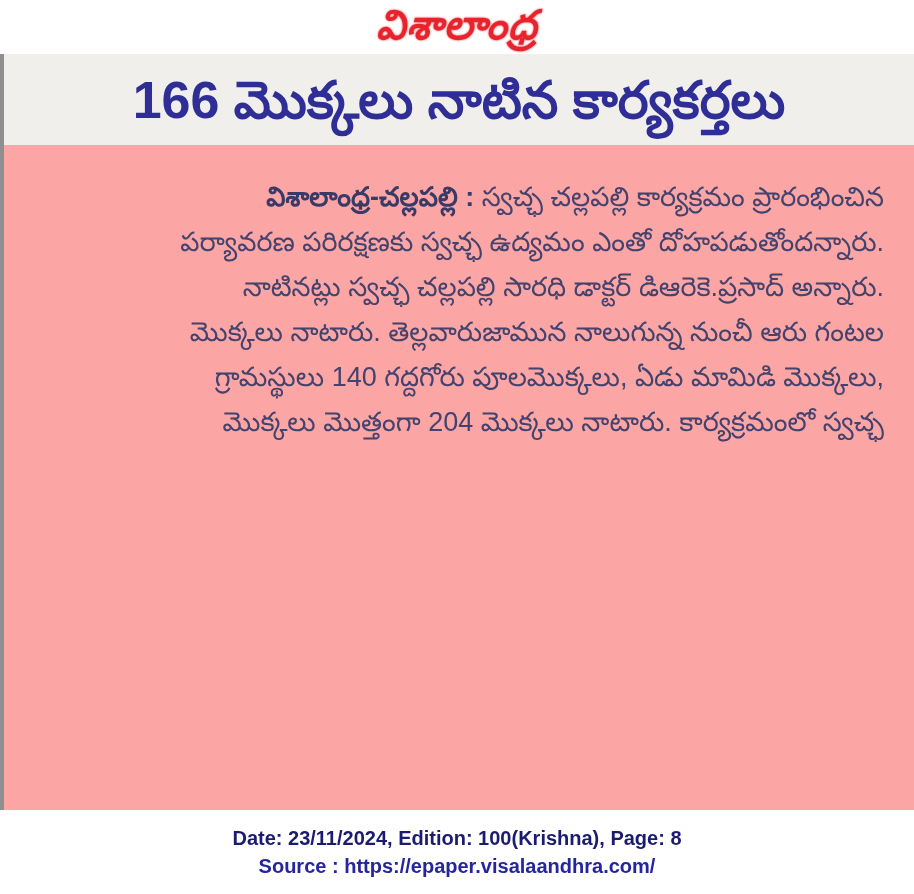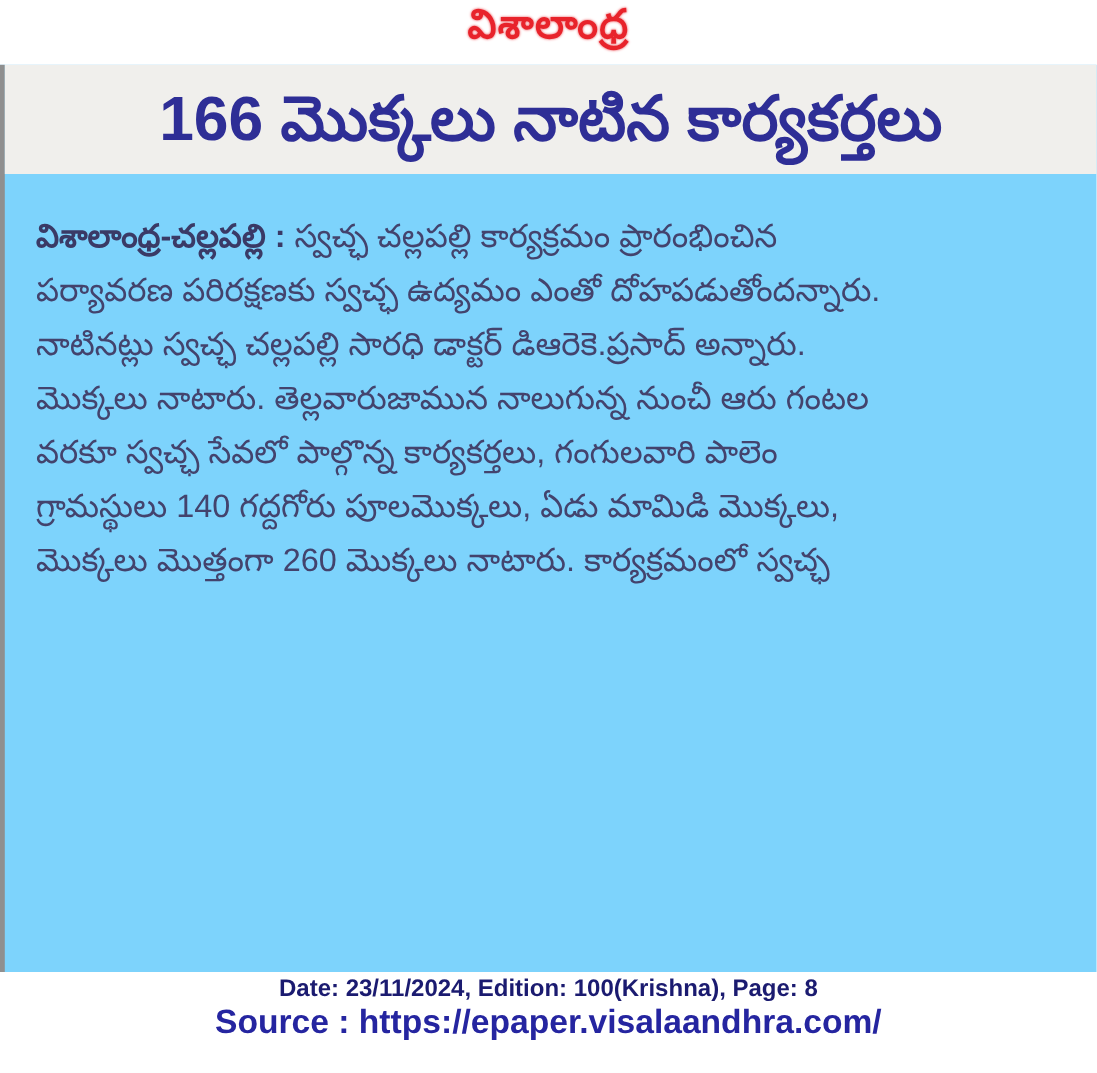--- a/index.html
+++ b/index.html
@@ -16,65 +16,67 @@
     position: relative;
   }
   .masthead {
     text-align: center;
     padding-top: 2px;
     height: 46px;
   }
   .masthead-title {
     display: inline-block;
     color: #e8232b;
-    font-size: 34px;
+    font-size: 41px;
     font-weight: bold;
     letter-spacing: 1px;
     text-shadow: 0 0 1px #ffffff, 0 0 2px #e8232b;
+    font-style: italic;
   }
   .clipping {
     margin-top: 8px;
     border-left: 4px solid #8f8f8f;
-    background: #7dd3fc;
+    background: #fca5a5;
     width: 914px;
     min-height: 756px;
   }
   .headline-bar {
     background: #f0efec;
     padding: 18px 10px 16px 10px;
     text-align: center;
   }
   .headline {
     color: #2e2e96;
     font-size: 52px;
     font-weight: bold;
     line-height: 1.1;
     letter-spacing: 0px;
   }
   .article-body {
     padding: 30px 30px 10px 26px;
     color: #43436d;
     font-size: 27px;
     line-height: 45px;
+    text-align: right;
   }
   .article-line { white-space: nowrap; }
   .dateline { font-weight: bold; color: #3a3a66; }
   .footer {
     text-align: center;
-    margin-top: 0;
+    margin-top: 14px;
     line-height: 28px;
   }
   .footer-meta {
     color: #1b1b70;
     font-size: 20px;
     font-weight: bold;
   }
   .footer-source {
     color: #2525a0;
-    font-size: 28px;
+    font-size: 20px;
     font-weight: bold;
   }
 </style>
 </head>
 <body>
 
 <div class="page">
 
   <div class="masthead">
     <span class="masthead-title">విశాలాంధ్ర</span>
@@ -87,23 +89,22 @@
     </div>
 
     <div class="article-body">
       <div class="article-line">
         <span class="dateline">విశాలాంధ్ర-చల్లపల్లి :</span>
         <span>స్వచ్ఛ  చల్లపల్లి కార్యక్రమం ప్రారంభించిన</span>
       </div>
       <div class="article-line">పర్యావరణ పరిరక్షణకు స్వచ్ఛ ఉద్యమం ఎంతో దోహపడుతోందన్నారు.</div>
       <div class="article-line">నాటినట్లు స్వచ్ఛ చల్లపల్లి సారధి డాక్టర్ డిఆరెకె.ప్రసాద్ అన్నారు.</div>
       <div class="article-line">మొక్కలు నాటారు. తెల్లవారుజామున నాలుగున్న నుంచీ ఆరు గంటల</div>
-      <div class="article-line">వరకూ స్వచ్ఛ సేవలో పాల్గొన్న కార్యకర్తలు, గంగులవారి పాలెం</div>
       <div class="article-line">గ్రామస్థులు 140 గద్దగోరు పూలమొక్కలు, ఏడు మామిడి మొక్కలు,</div>
-      <div class="article-line">మొక్కలు మొత్తంగా 260 మొక్కలు నాటారు. కార్యక్రమంలో స్వచ్ఛ</div>
+      <div class="article-line">మొక్కలు మొత్తంగా 204 మొక్కలు నాటారు. కార్యక్రమంలో స్వచ్ఛ</div>
     </div>
 
   </div>
 
   <div class="footer">
     <div class="footer-meta">Date: 23/11/2024, Edition: 100(Krishna), Page: 8</div>
     <div class="footer-source">Source : https://epaper.visalaandhra.com/</div>
   </div>
 
 </div>

